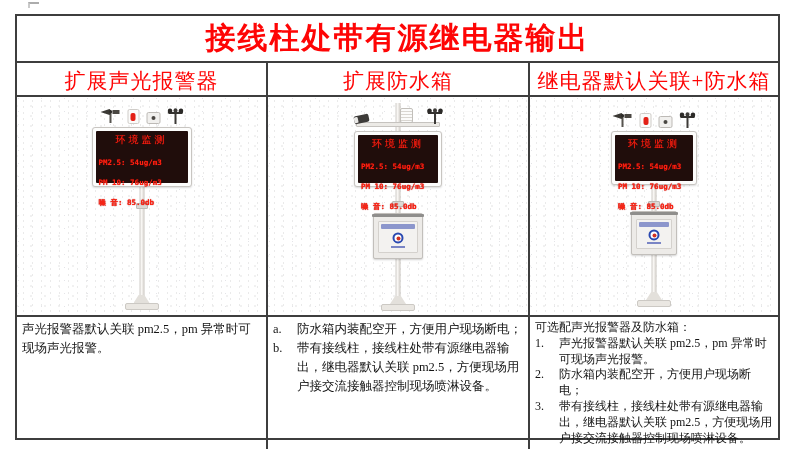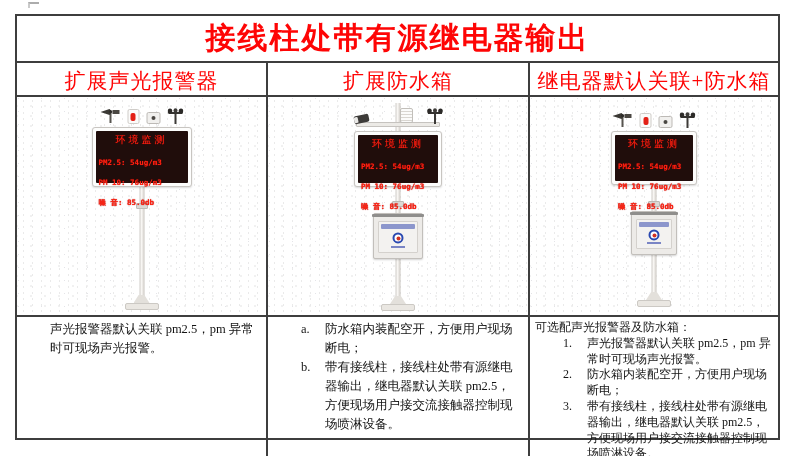--- a/index.html
+++ b/index.html
@@ -83,21 +83,21 @@
   .wbox .strip{position:absolute;left:2px;right:2px;top:2px;height:5px;background:#8c96cc;border-radius:1px;}
   .wbox .logo{position:absolute;left:50%;top:50%;transform:translate(-50%,-42%);width:11px;height:11px;
               border-radius:50%;border:2px solid #2a49b0;background:#fff;box-sizing:border-box;}
   .wbox .logo i{position:absolute;left:1.5px;top:1.5px;width:4px;height:4px;background:#d23222;border-radius:50%;}
   .wbox .mini{position:absolute;left:50%;transform:translateX(-50%);bottom:4px;width:14px;height:2px;background:#7a85c5;}
 
   
   .note{padding:3px 6px 3px 5px;color:#141414;font-size:12.5px;line-height:19px;}
   .note.tight{font-size:12px;line-height:15.8px;padding-right:4px;}
   .note .intro{white-space:nowrap;}
-  .nitem{display:flex;margin-left:28px;}
+  .nitem{display:flex;}
   .nitem .mk{width:24px;flex:0 0 24px;}
   .nitem .tx{flex:1;}
   svg{display:block;}
 </style>
 </head>
 <body>
 
 <div class="artifact"></div>
 
 <div class="sheet">

